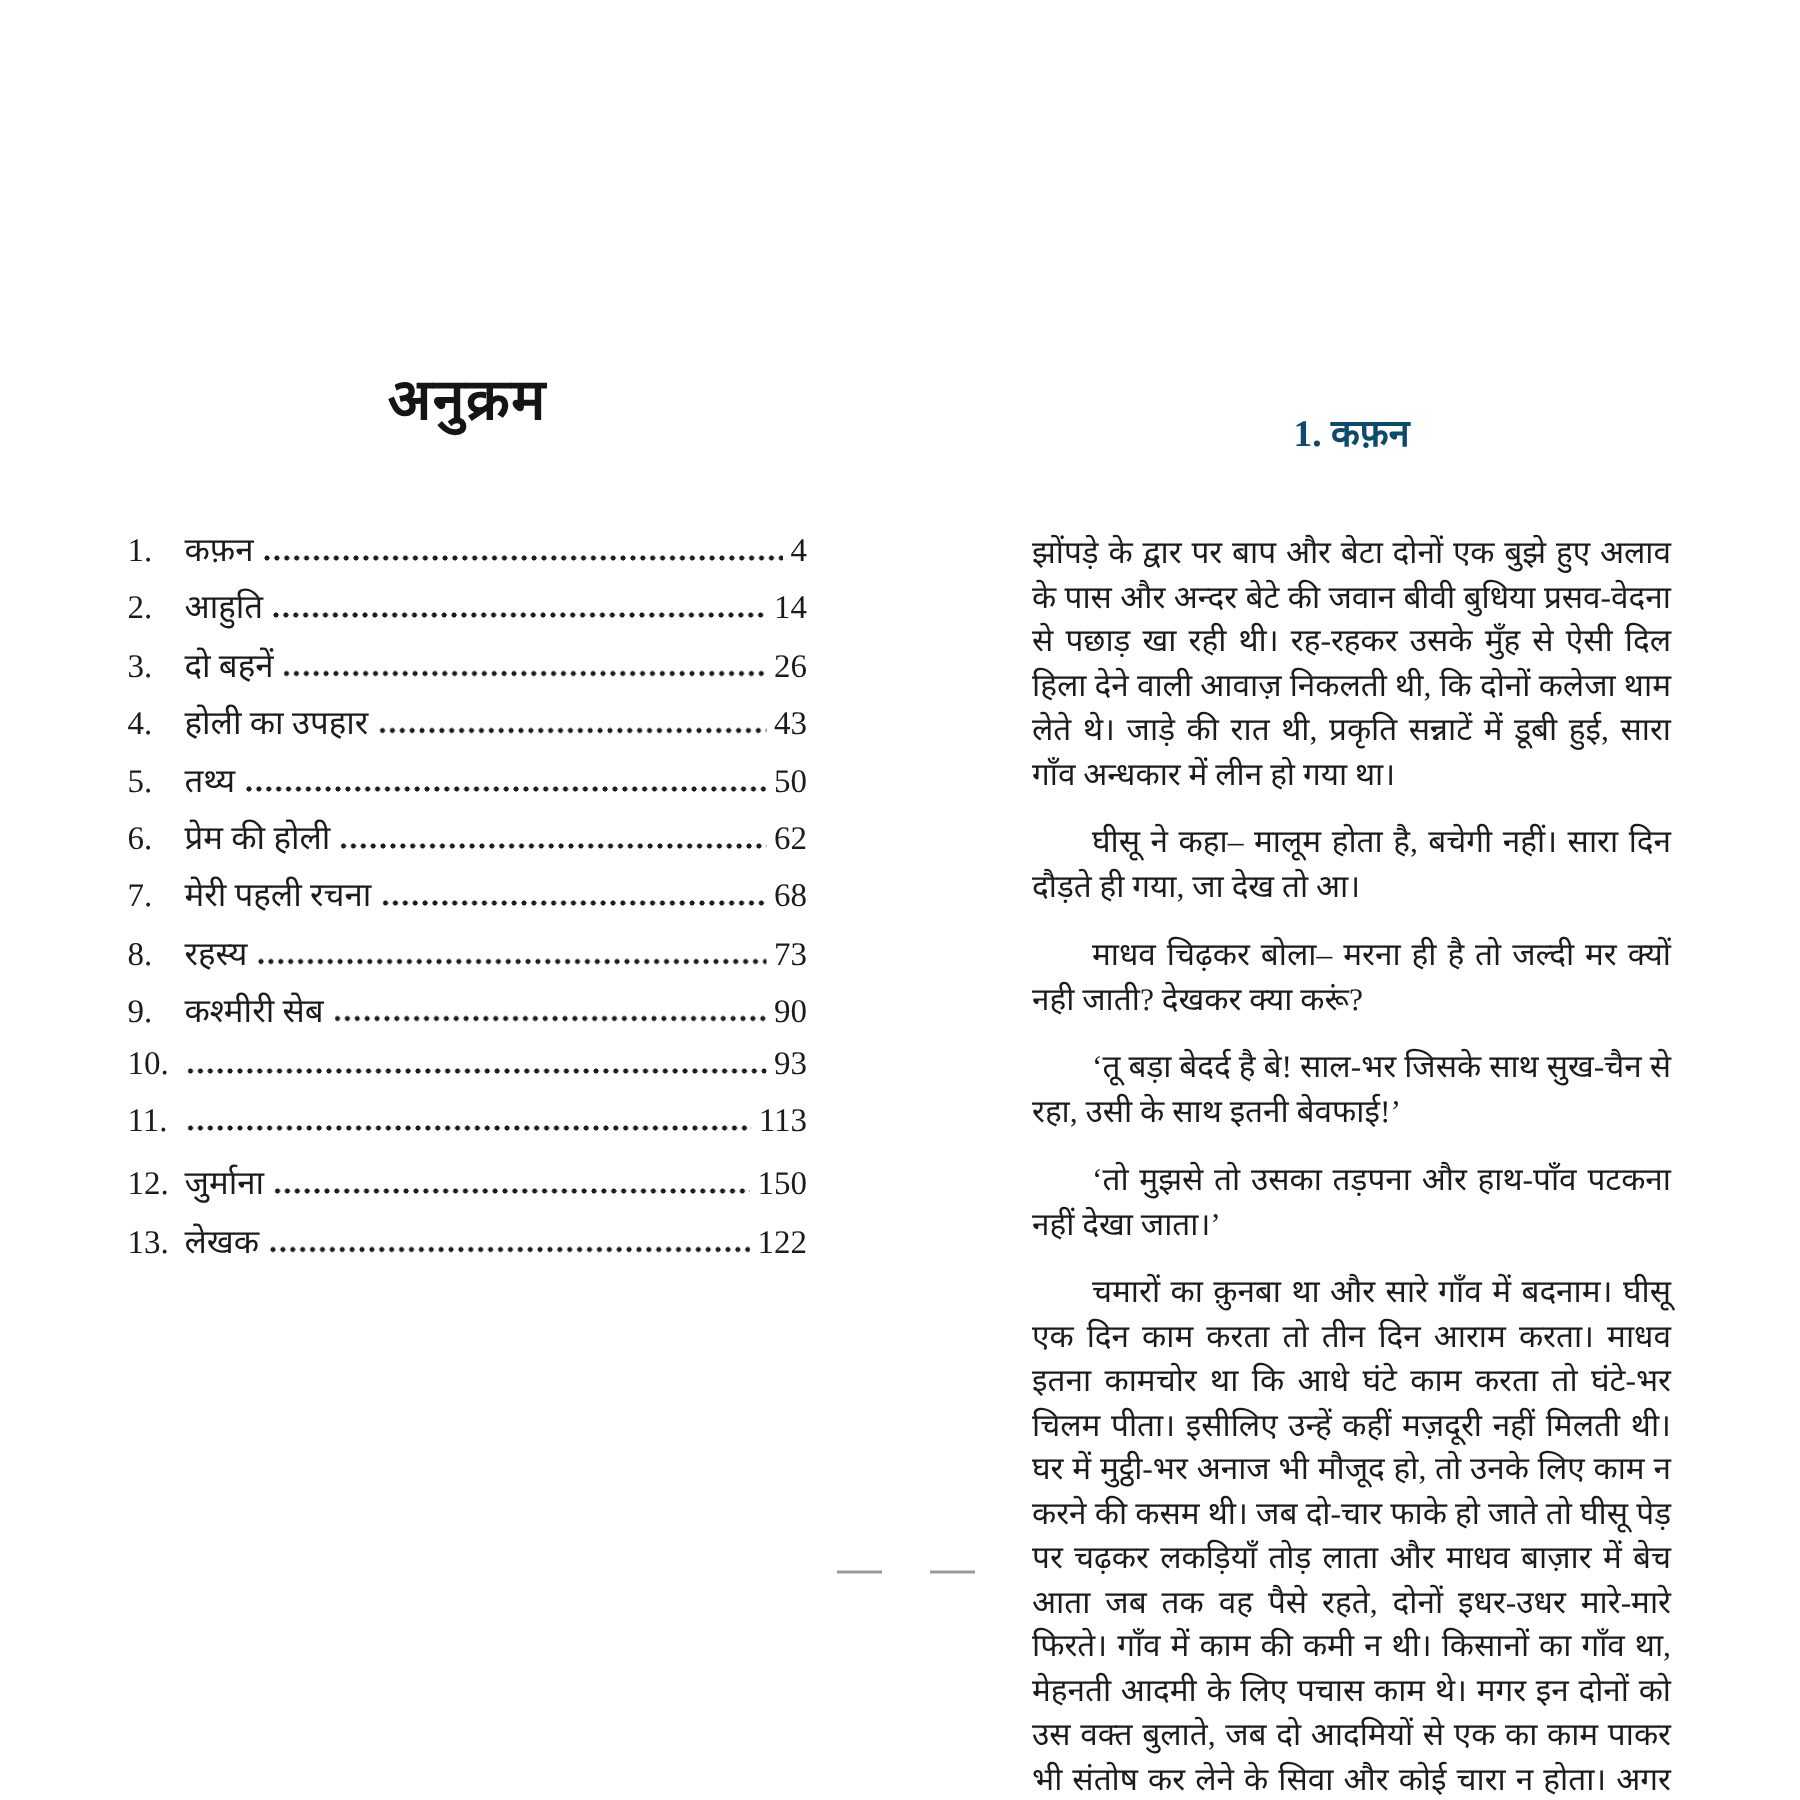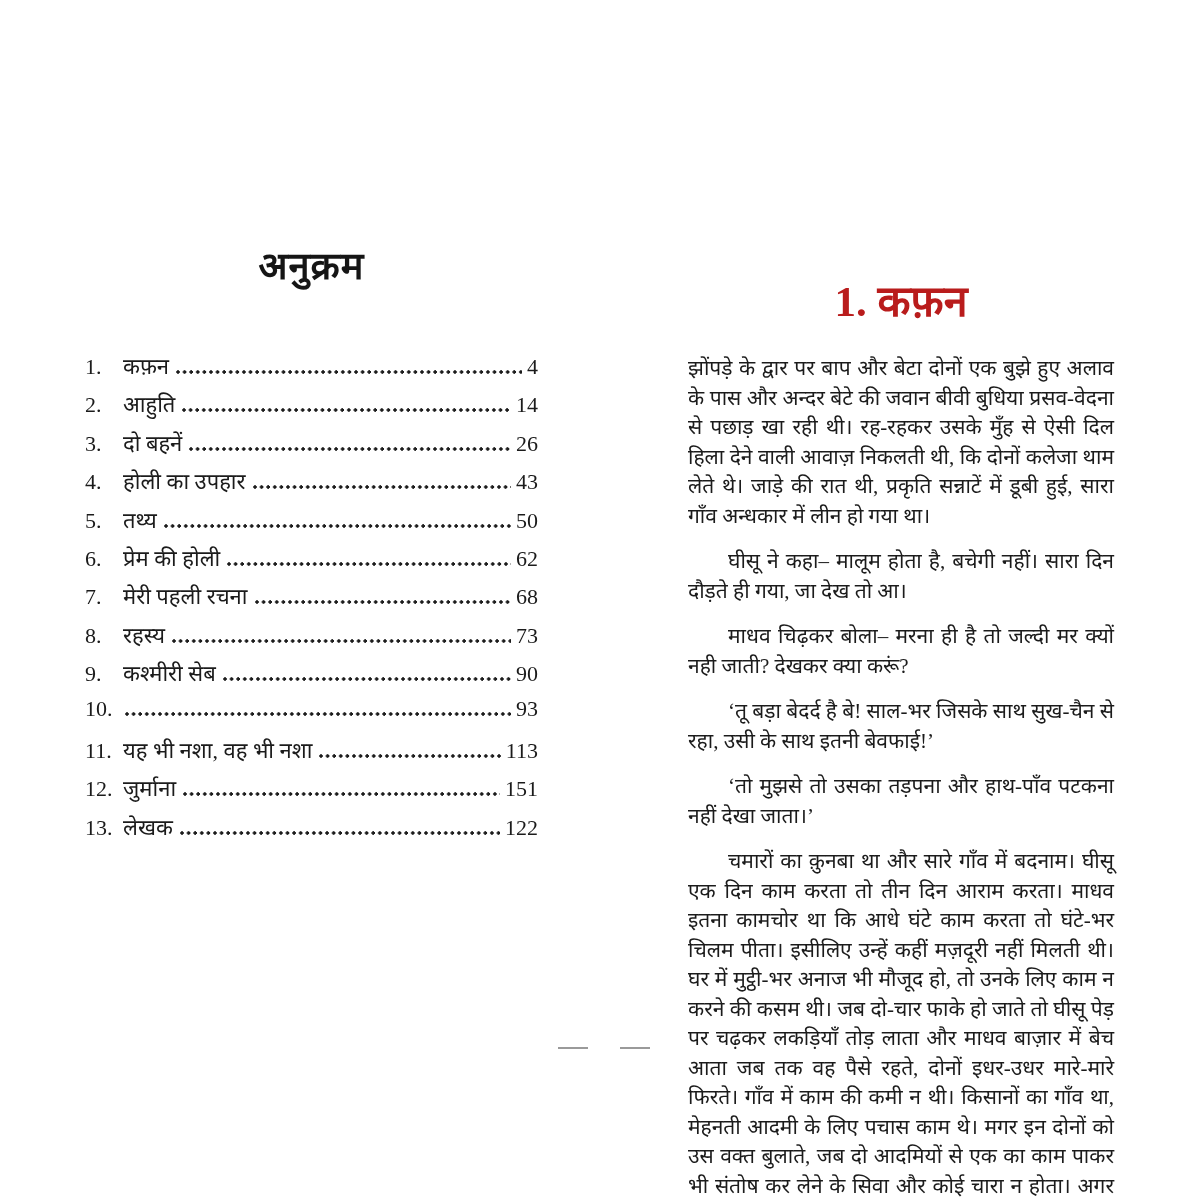--- a/index.html
+++ b/index.html
@@ -39,22 +39,22 @@
     background-size:6.6px 4px;
     background-repeat:repeat-x;
     background-position:left bottom;
   }
   .toc-page { flex:0 0 auto; padding-left:3px; text-align:right; }
 
   
   .chapter-title {
     position:absolute; left:672px; top:270px; width:458px;
     text-align:center;
-    font-size:43px; font-weight:bold;
-    color:#b91c1c;
+    font-size:25px; font-weight:bold;
+    color:#0c4a6e;
   }
   .chapter-body {
     position:absolute; left:672px; top:338px; width:458px;
     font-size:21px;
     line-height:29.5px;
     text-align:justify;
     color:#1b1b1b;
   }
   .chapter-body p { margin:16px; text-indent:40px; }
   .chapter-body p.no-indent { text-indent:0; }
@@ -129,29 +129,28 @@
       <span class="dots"></span>
       <span class="toc-page">90</span>
     </div>
     <div class="toc-row">
       <span class="toc-num">10.</span>
       <span class="dots"></span>
       <span class="toc-page">93</span>
     </div>
     <div class="toc-row">
       <span class="toc-num">11.</span>
-      <span class="toc-title">यह भी नशा, वह भी नशा</span>
       <span class="dots"></span>
       <span class="toc-page">113</span>
     </div>
     <div class="toc-row">
       <span class="toc-num">12.</span>
       <span class="toc-title">जुर्माना</span>
       <span class="dots"></span>
-      <span class="toc-page">151</span>
+      <span class="toc-page">150</span>
     </div>
     <div class="toc-row">
       <span class="toc-num">13.</span>
       <span class="toc-title">लेखक</span>
       <span class="dots"></span>
       <span class="toc-page">122</span>
     </div>
   </div>
 
   <div class="chapter-title">1. कफ़न</div>

